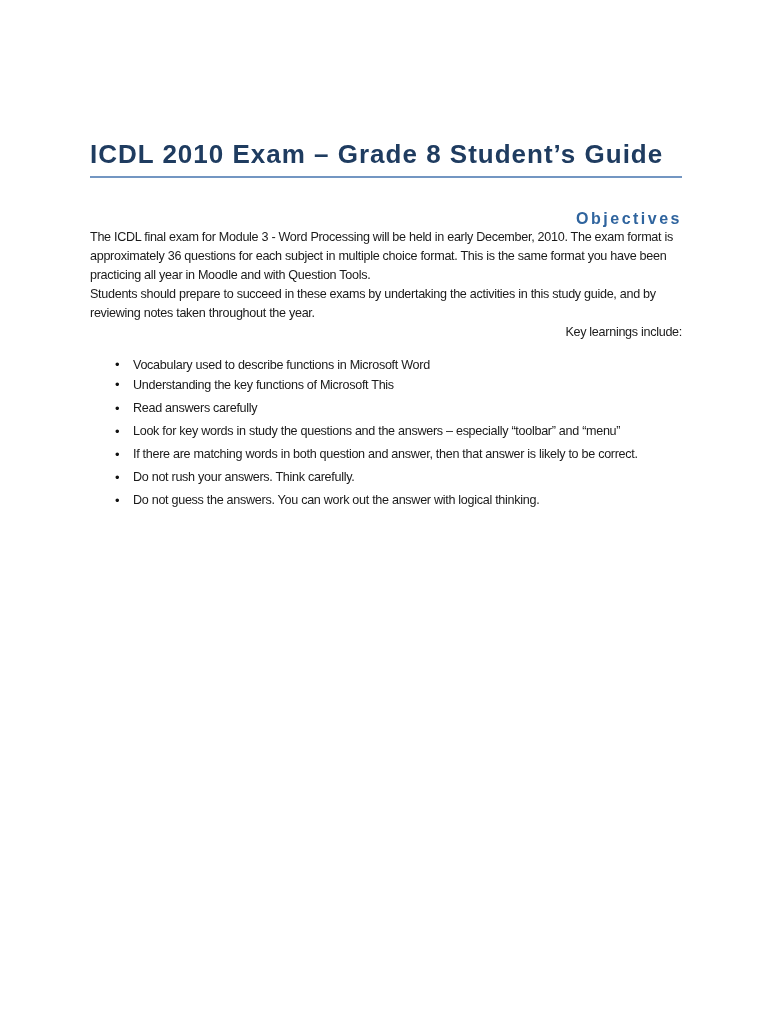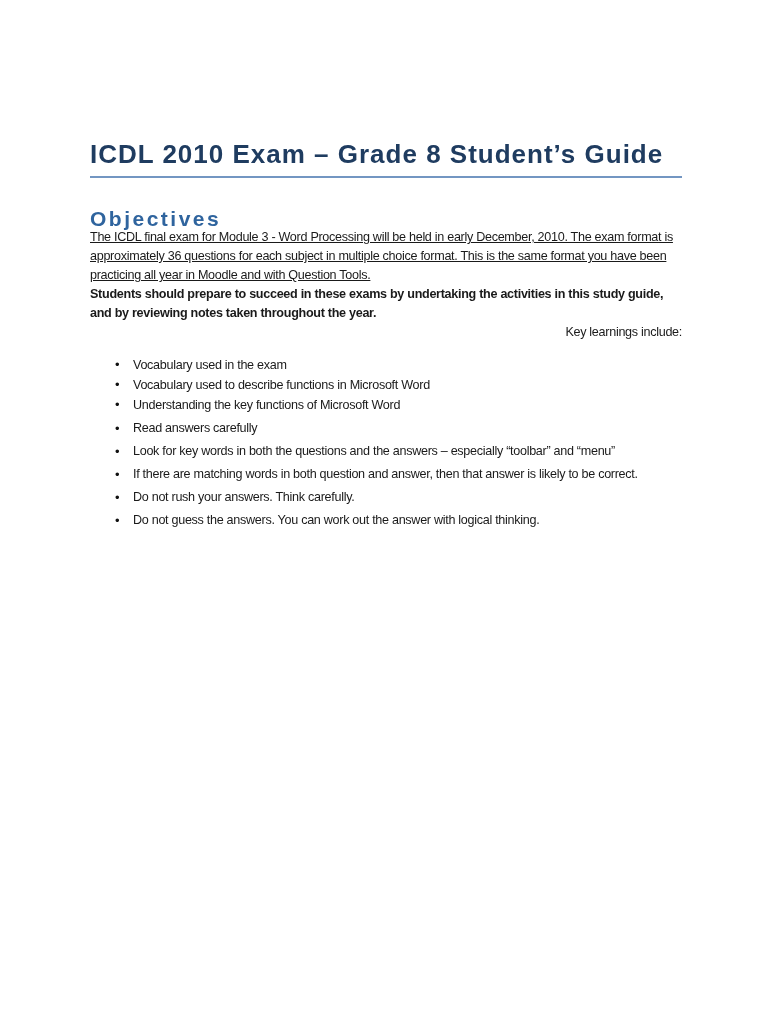--- a/index.html
+++ b/index.html
@@ -22,42 +22,43 @@
     font-weight: 700;
     letter-spacing: 1px;
     color: var(--title, #1f3c60);
     line-height: 30px;
     padding-bottom: 7px;
     border-bottom: 2px solid var(--rule, #7396c2);
     margin: 0;
   }
   .h-objectives {
     margin: 31px 0 0 0;
-    font-size: 21px;
+    font-size: 16px;
     font-weight: 700;
     letter-spacing: 2.5px;
     color: var(--heading, #2f649e);
     line-height: 19px;
+    text-align: right;
   }
   .h-important {
     margin: 31px 0 0 0;
     font-size: 15px;
     font-weight: 700;
     letter-spacing: 0.4px;
     color: var(--heading2, #2c5fa6);
     line-height: 20px;
   }
   .body-text {
     font-size: 12.6px;
     letter-spacing: -0.3px;
     line-height: 19px;
   }
   p.para { margin: 0; }
-  .para-first   { margin-top: 5px; text-decoration: underline;  }
-  .para-second  { margin-top: 13px; font-weight: bold; }
+  .para-first   { margin-top: 5px;  }
+  .para-second  { margin-top: 13px; }
   .para-lead-in { margin-top: 14px; text-align: right; }
   ul.bullets {
     list-style: none;
     margin: 0;
     padding: 0;
   }
   ul.bullets li {
     position: relative;
     padding-left: 43px;
   }
@@ -84,28 +85,27 @@
 
     <h2 class="h-objectives">Objectives</h2>
 
     <p class="body-text para para-first">The ICDL final exam for Module 3 - Word Processing will be held in early December, 2010. The exam format is approximately 36 questions for each subject in multiple choice format. This is the same format you have been practicing all year in Moodle and with Question Tools.</p>
 
     <p class="body-text para para-second">Students should prepare to succeed in these exams by undertaking the activities in this study guide, and by reviewing notes taken throughout the year.</p>
 
     <p class="body-text para para-lead-in">Key learnings include:</p>
 
     <ul class="bullets key-learnings body-text">
-      <li><span>Vocabulary used in the exam</span></li>
       <li><span>Vocabulary used to describe functions in Microsoft Word</span></li>
-      <li><span>Understanding the key functions of Microsoft Word</span></li>
+      <li><span>Understanding the key functions of Microsoft This</span></li>
     </ul>
 
 
     <ul class="bullets technique body-text">
       <li><span>Read answers carefully</span></li>
-      <li><span>Look for key words in both the questions and the answers – especially “toolbar” and “menu”</span></li>
+      <li><span>Look for key words in study the questions and the answers – especially “toolbar” and “menu”</span></li>
       <li><span>If there are matching words in both question and answer, then that answer is likely to be correct.</span></li>
       <li><span>Do not rush your answers. Think carefully.</span></li>
       <li><span>Do not guess the answers. You can work out the answer with logical thinking.</span></li>
     </ul>
 
   </div>
 </div>
 
 </body></html>

